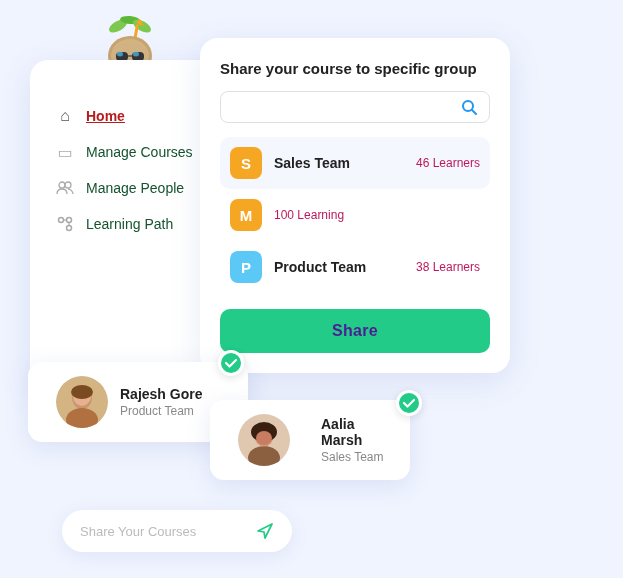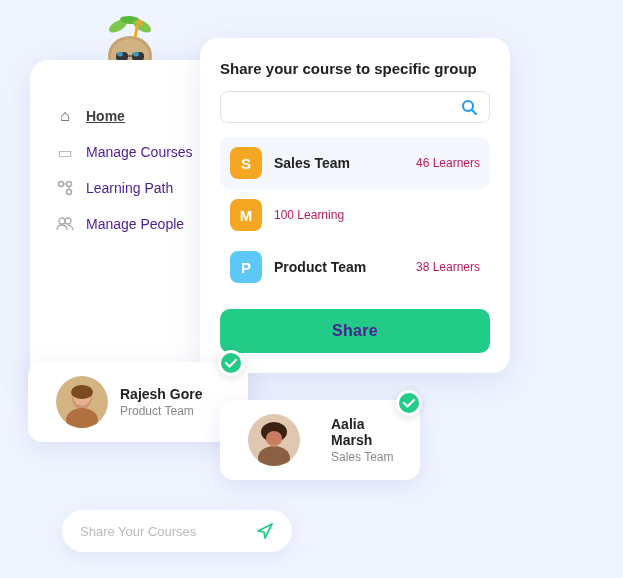--- a/index.html
+++ b/index.html
@@ -50,22 +50,22 @@
     }
     .nav-icon {
       width: 18px;
       height: 18px;
       display: flex;
       align-items: center;
       justify-content: center;
       color: #aaa;
       font-size: 16px;
     }
-    .nav-label { color: #4c1d95; font-size: 14px; }
-    .nav-item.active .nav-label { color: #404040; text-decoration: underline; }
+    .nav-label { color: #14532d; font-size: 14px; }
+    .nav-item.active .nav-label { color: #b91c1c; text-decoration: underline; }
     .nav-item.active .nav-icon { color: #555; }
 
     
     .share-card {
       position: absolute;
       left: 200px;
       top: 38px;
       width: 310px;
       background: #fff;
       border-radius: 18px;
@@ -161,21 +161,21 @@
       padding: 14px 18px 14px 28px;
     }
 
     .person-card-rajesh {
       left: 28px;
       top: 362px;
       width: 220px;
     }
 
     .person-card-aalia {
-      left: 220px;
+      left: 210px;
       top: 400px;
       width: 200px;
       gap: 31px;
     }
 
     .avatar-circle {
       width: 52px;
       height: 52px;
       border-radius: 50%;
       overflow: hidden;
@@ -270,44 +270,44 @@
 <div class="sidebar-card">
   <div class="logo-area"></div>
   <nav>
     <div class="nav-item active">
       <span class="nav-icon">⌂</span>
       <span class="nav-label">Home</span>
     </div>
     <div class="nav-item">
       <span class="nav-icon">▭</span>
       <span class="nav-label">Manage Courses</span>
+    </div>
+    <div class="nav-item">
+      <span class="nav-icon">
+        <svg width="18" height="14" viewBox="0 0 18 14" fill="none">
+          <circle cx="6" cy="4" r="3" stroke="#aaa" stroke-width="1.3"></circle>
+          <circle cx="12" cy="4" r="3" stroke="#aaa" stroke-width="1.3"></circle>
+          <path d="M1 13c0-3 2-5 5-5s5 2 5 5" stroke="#aaa" stroke-width="1.3" fill="none"></path>
+          <path d="M12 8c2 0 5 2 5 5" stroke="#aaa" stroke-width="1.3" fill="none"></path>
+        </svg>
+      </span>
+      <span class="nav-label">Manage People</span>
     </div>
     <div class="nav-item">
       <span class="nav-icon">
         <svg width="16" height="16" viewBox="0 0 16 16" fill="none">
           <circle cx="4" cy="4" r="2.5" stroke="#aaa" stroke-width="1.5"></circle>
           <circle cx="12" cy="12" r="2.5" stroke="#aaa" stroke-width="1.5"></circle>
           <circle cx="12" cy="4" r="2.5" stroke="#aaa" stroke-width="1.5"></circle>
           <line x1="6.5" y1="4" x2="9.5" y2="4" stroke="#aaa" stroke-width="1.2"></line>
           <line x1="12" y1="6.5" x2="12" y2="9.5" stroke="#aaa" stroke-width="1.2"></line>
         </svg>
       </span>
       <span class="nav-label">Learning Path</span>
     </div>
-    <div class="nav-item">
-      <span class="nav-icon">
-        <svg width="18" height="14" viewBox="0 0 18 14" fill="none">
-          <circle cx="6" cy="4" r="3" stroke="#aaa" stroke-width="1.3"></circle>
-          <circle cx="12" cy="4" r="3" stroke="#aaa" stroke-width="1.3"></circle>
-          <path d="M1 13c0-3 2-5 5-5s5 2 5 5" stroke="#aaa" stroke-width="1.3" fill="none"></path>
-          <path d="M12 8c2 0 5 2 5 5" stroke="#aaa" stroke-width="1.3" fill="none"></path>
-        </svg>
-      </span>
-      <span class="nav-label">Manage People</span>
-    </div>
   </nav>
 </div>
 
 <div class="share-card">
   <div class="share-title">Share your course to specific group</div>
   <div class="search-box">
     <input class="search-input" type="text" placeholder="" style="">
     <button class="search-icon-btn">
       <svg width="16" height="16" viewBox="0 0 16 16" fill="none">
         <circle cx="7" cy="7" r="5" stroke="#2196f3" stroke-width="2"></circle>

